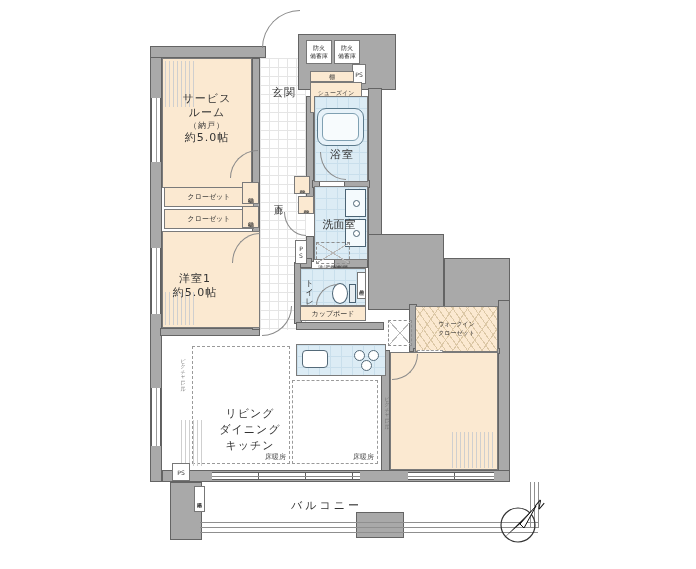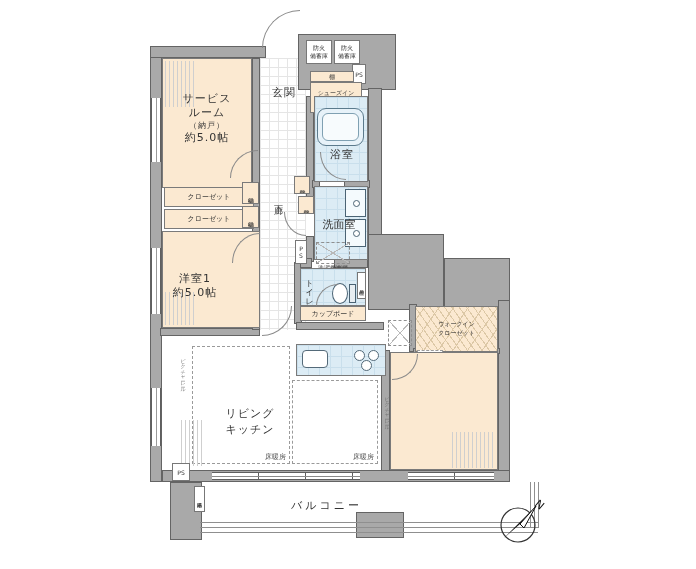--- a/index.html
+++ b/index.html
@@ -229,20 +229,21 @@
   <div class="lbl s11" style="left:314px;top:218px;width:50px;letter-spacing:0;">洗面室</div>
   <div class="a vtext" style="left:302px;top:272px;width:12px;height:32px;">
     <span class="s8">トイレ</span>
   </div>
   <div class="lbl s11" style="left:152px;top:272px;width:86px;">
     <div>洋室1</div>
     <div>約5.0帖</div>
   </div>
   <div class="lbl s11" style="left:200px;top:388px;width:100px;line-height:1.45;margin-top:18px;">
     <div>リビング</div>
+    <div>ダイニング</div>
     <div>キッチン</div>
   </div>
   <div class="lbl s11" style="left:278px;top:499px;width:84px;letter-spacing:3px;text-align:right;">バルコニー</div>
 
   <div class="a" style="left:494px;top:494px;width:54px;height:56px;">
     <svg width="54" height="56" viewBox="0 0 54 56">
       <circle cx="24" cy="31" r="17" fill="none" stroke="#333" stroke-width="1.2"></circle>
       <polygon points="10,44 42,12 26,30" fill="#111"></polygon>
       <polygon points="42,12 30,34 26,30" fill="#fff" stroke="#111" stroke-width="1"></polygon>
       <text x="40" y="11" font-size="11" fill="#111" transform="rotate(40 40 11)">N</text>

